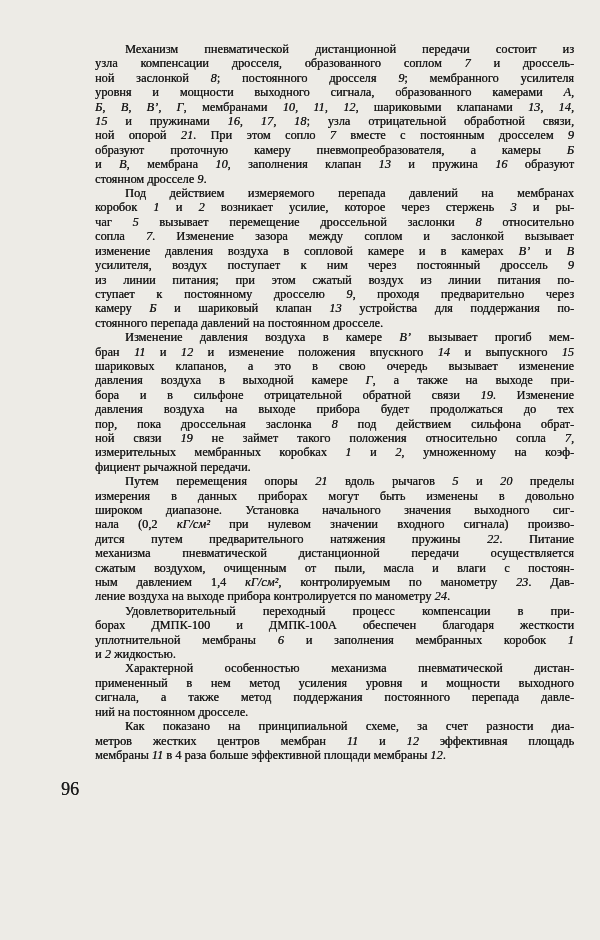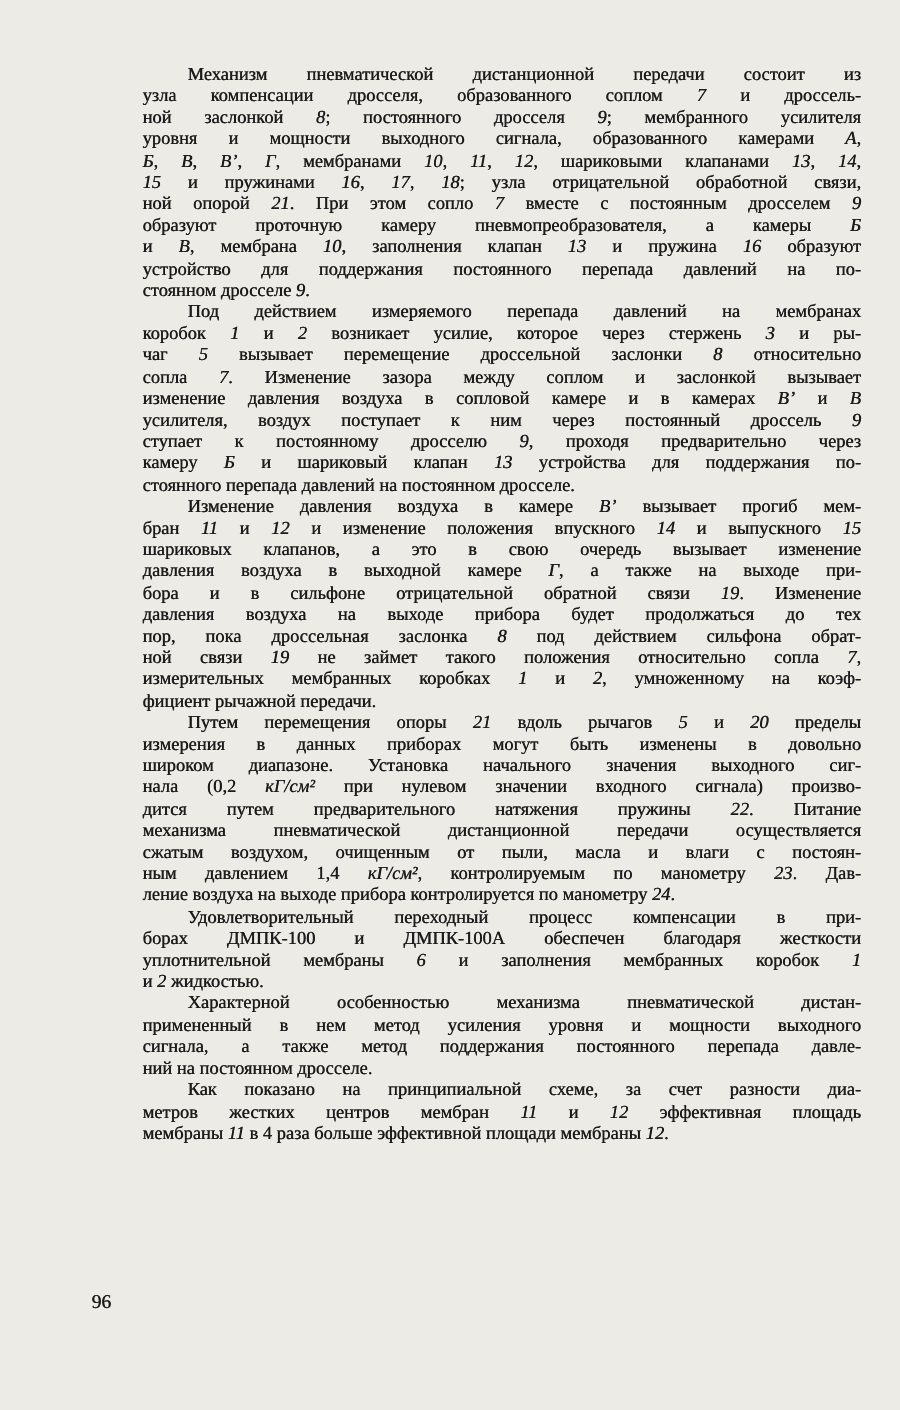--- a/index.html
+++ b/index.html
@@ -43,51 +43,51 @@
   }
   .line.indent {
     text-indent: 30px;
   }
   .it {
     font-style: italic;
   }
   .page-number {
     position: absolute;
     left: 61px;
-    top: 860px;
-    font-size: 13px;
+    top: 782px;
+    font-size: 18px;
     line-height: 15px;
     text-shadow: 0.25px 0 0 currentColor;
   }
 </style>
 </head>
 <body>
 
 <div class="page">
   <div class="text-block">
       <div class="paragraph">
         <div class="line indent"><span>Механизм пневматической дистанционной передачи состоит из</span></div>
         <div class="line"><span>узла компенсации дросселя, образованного соплом </span><span class="it">7</span><span> и дроссель-</span></div>
         <div class="line"><span>ной заслонкой </span><span class="it">8</span><span>; постоянного дросселя </span><span class="it">9</span><span>; мембранного усилителя</span></div>
         <div class="line"><span>уровня и мощности выходного сигнала, образованного камерами </span><span class="it">А</span><span>,</span></div>
         <div class="line"><span class="it">Б</span><span>, </span><span class="it">В</span><span>, </span><span class="it">В’</span><span>, </span><span class="it">Г</span><span>, мембранами </span><span class="it">10</span><span>, </span><span class="it">11</span><span>, </span><span class="it">12</span><span>, шариковыми клапанами </span><span class="it">13</span><span>, </span><span class="it">14</span><span>,</span></div>
         <div class="line"><span class="it">15</span><span> и пружинами </span><span class="it">16</span><span>, </span><span class="it">17</span><span>, </span><span class="it">18</span><span>; узла отрицательной обработной связи,</span></div>
         <div class="line"><span>ной опорой </span><span class="it">21</span><span>. При этом сопло </span><span class="it">7</span><span> вместе с постоянным дросселем </span><span class="it">9</span></div>
         <div class="line"><span>образуют проточную камеру пневмопреобразователя, а камеры </span><span class="it">Б</span></div>
         <div class="line"><span>и </span><span class="it">В</span><span>, мембрана </span><span class="it">10</span><span>, заполнения клапан </span><span class="it">13</span><span> и пружина </span><span class="it">16</span><span> образуют</span></div>
-        <div class="line"><span>устройство для поддержания постоянного перепада давлений на по-</span></div>
         <div class="line last"><span>стоянном дросселе </span><span class="it">9</span><span>.</span></div>
       </div>
       <div class="paragraph">
         <div class="line indent"><span>Под действием измеряемого перепада давлений на мембранах</span></div>
         <div class="line"><span>коробок </span><span class="it">1</span><span> и </span><span class="it">2</span><span> возникает усилие, которое через стержень </span><span class="it">3</span><span> и ры-</span></div>
         <div class="line"><span>чаг </span><span class="it">5</span><span> вызывает перемещение дроссельной заслонки </span><span class="it">8</span><span> относительно</span></div>
         <div class="line"><span>сопла </span><span class="it">7</span><span>. Изменение зазора между соплом и заслонкой вызывает</span></div>
         <div class="line"><span>изменение давления воздуха в сопловой камере и в камерах </span><span class="it">В’</span><span> и </span><span class="it">В</span></div>
         <div class="line"><span>усилителя, воздух поступает к ним через постоянный дроссель </span><span class="it">9</span></div>
+        <div class="line"><span>из линии питания; при этом сжатый воздух из линии питания по-</span></div>
         <div class="line"><span>ступает к постоянному дросселю </span><span class="it">9</span><span>, проходя предварительно через</span></div>
         <div class="line"><span>камеру </span><span class="it">Б</span><span> и шариковый клапан </span><span class="it">13</span><span> устройства для поддержания по-</span></div>
         <div class="line last"><span>стоянного перепада давлений на постоянном дросселе.</span></div>
       </div>
       <div class="paragraph">
         <div class="line indent"><span>Изменение давления воздуха в камере </span><span class="it">В’</span><span> вызывает прогиб мем-</span></div>
         <div class="line"><span>бран </span><span class="it">11</span><span> и </span><span class="it">12</span><span> и изменение положения впускного </span><span class="it">14</span><span> и выпускного </span><span class="it">15</span></div>
         <div class="line"><span>шариковых клапанов, а это в свою очередь вызывает изменение</span></div>
         <div class="line"><span>давления воздуха в выходной камере </span><span class="it">Г</span><span>, а также на выходе при-</span></div>
         <div class="line"><span>бора и в сильфоне отрицательной обратной связи </span><span class="it">19</span><span>. Изменение</span></div>

